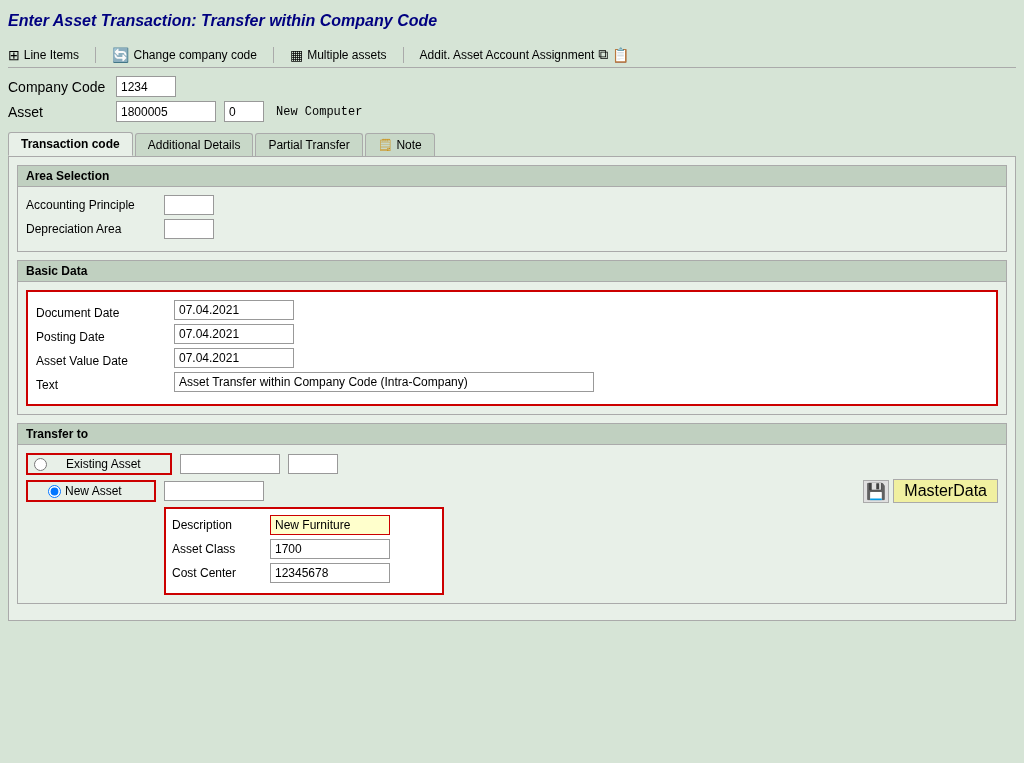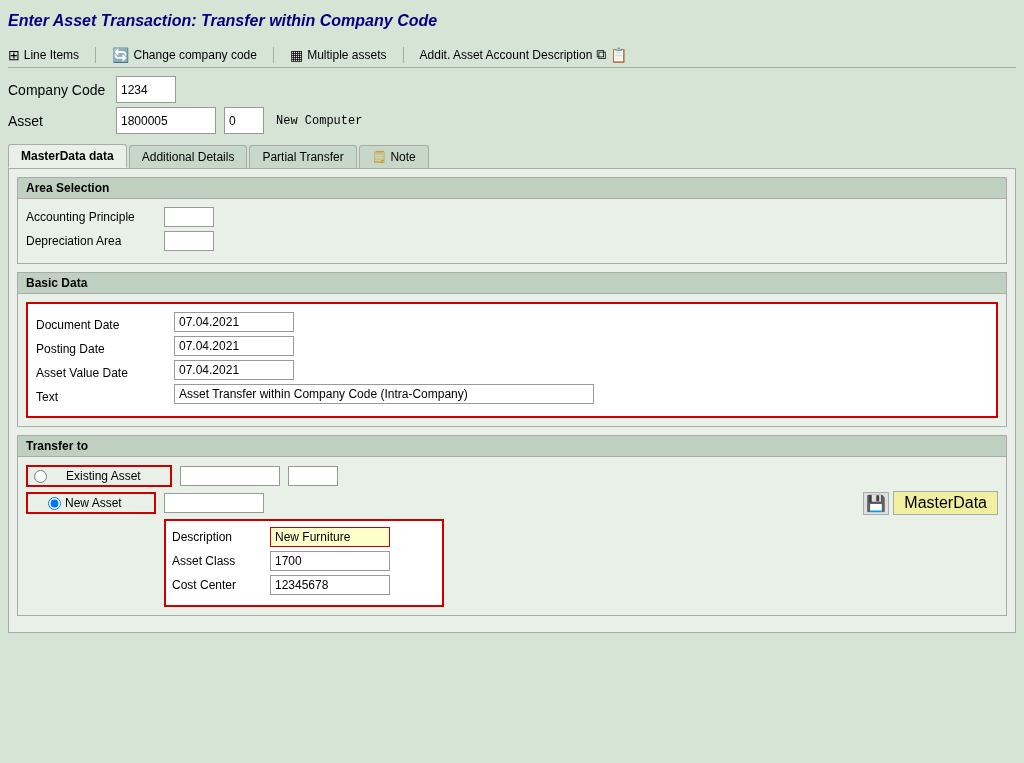--- a/index.html
+++ b/index.html
@@ -69,21 +69,21 @@
       width: 100px;
       font-size: 14px;
       color: #000;
     }
 
     .header-input {
       border: 1px solid #999;
       background: #fff;
       padding: 1px 4px;
       font-size: 12px;
-      height: 27px;
+      height: 21px;
     }
 
     .asset-description {
       font-family: 'Courier New', monospace;
       font-size: 12px;
       margin-left: 4px;
     }
 
     
     .tabs-container {
@@ -267,42 +267,42 @@
     </div>
     <div class="toolbar-divider"></div>
 
     <div class="toolbar-item">
       <span style="font-size:14px;">▦</span>
       <span>Multiple assets</span>
     </div>
     <div class="toolbar-divider"></div>
 
     <div class="toolbar-item">
-      <span>Addit. Asset Account Description</span>
+      <span>Addit. Asset Account Assignment</span>
       <span style="font-size:14px;">⧉</span>
       <span style="font-size:14px;">📋</span>
     </div>
   </div>
 
   <div class="header-fields">
     <div class="header-row">
       <span class="header-label">Company Code</span>
       <input class="header-input" type="text" value="1234" style="width: 60px;">
     </div>
     <div class="header-row">
       <span class="header-label">Asset</span>
       <input class="header-input" type="text" value="1800005" style="width: 100px;">
       <input class="header-input" type="text" value="0" style="width: 40px;">
       <span class="asset-description">New Computer</span>
     </div>
   </div>
 
   <div class="tabs-container">
     <div class="tab active">
-      <span>MasterData data</span>
+      <span>Transaction code</span>
     </div>
     <div class="tab">
       <span>Additional Details</span>
     </div>
     <div class="tab">
       <span>Partial Transfer</span>
     </div>
     <div class="tab">
       <span style="color:#cc8800;">🗒</span>
       <span>Note</span>

